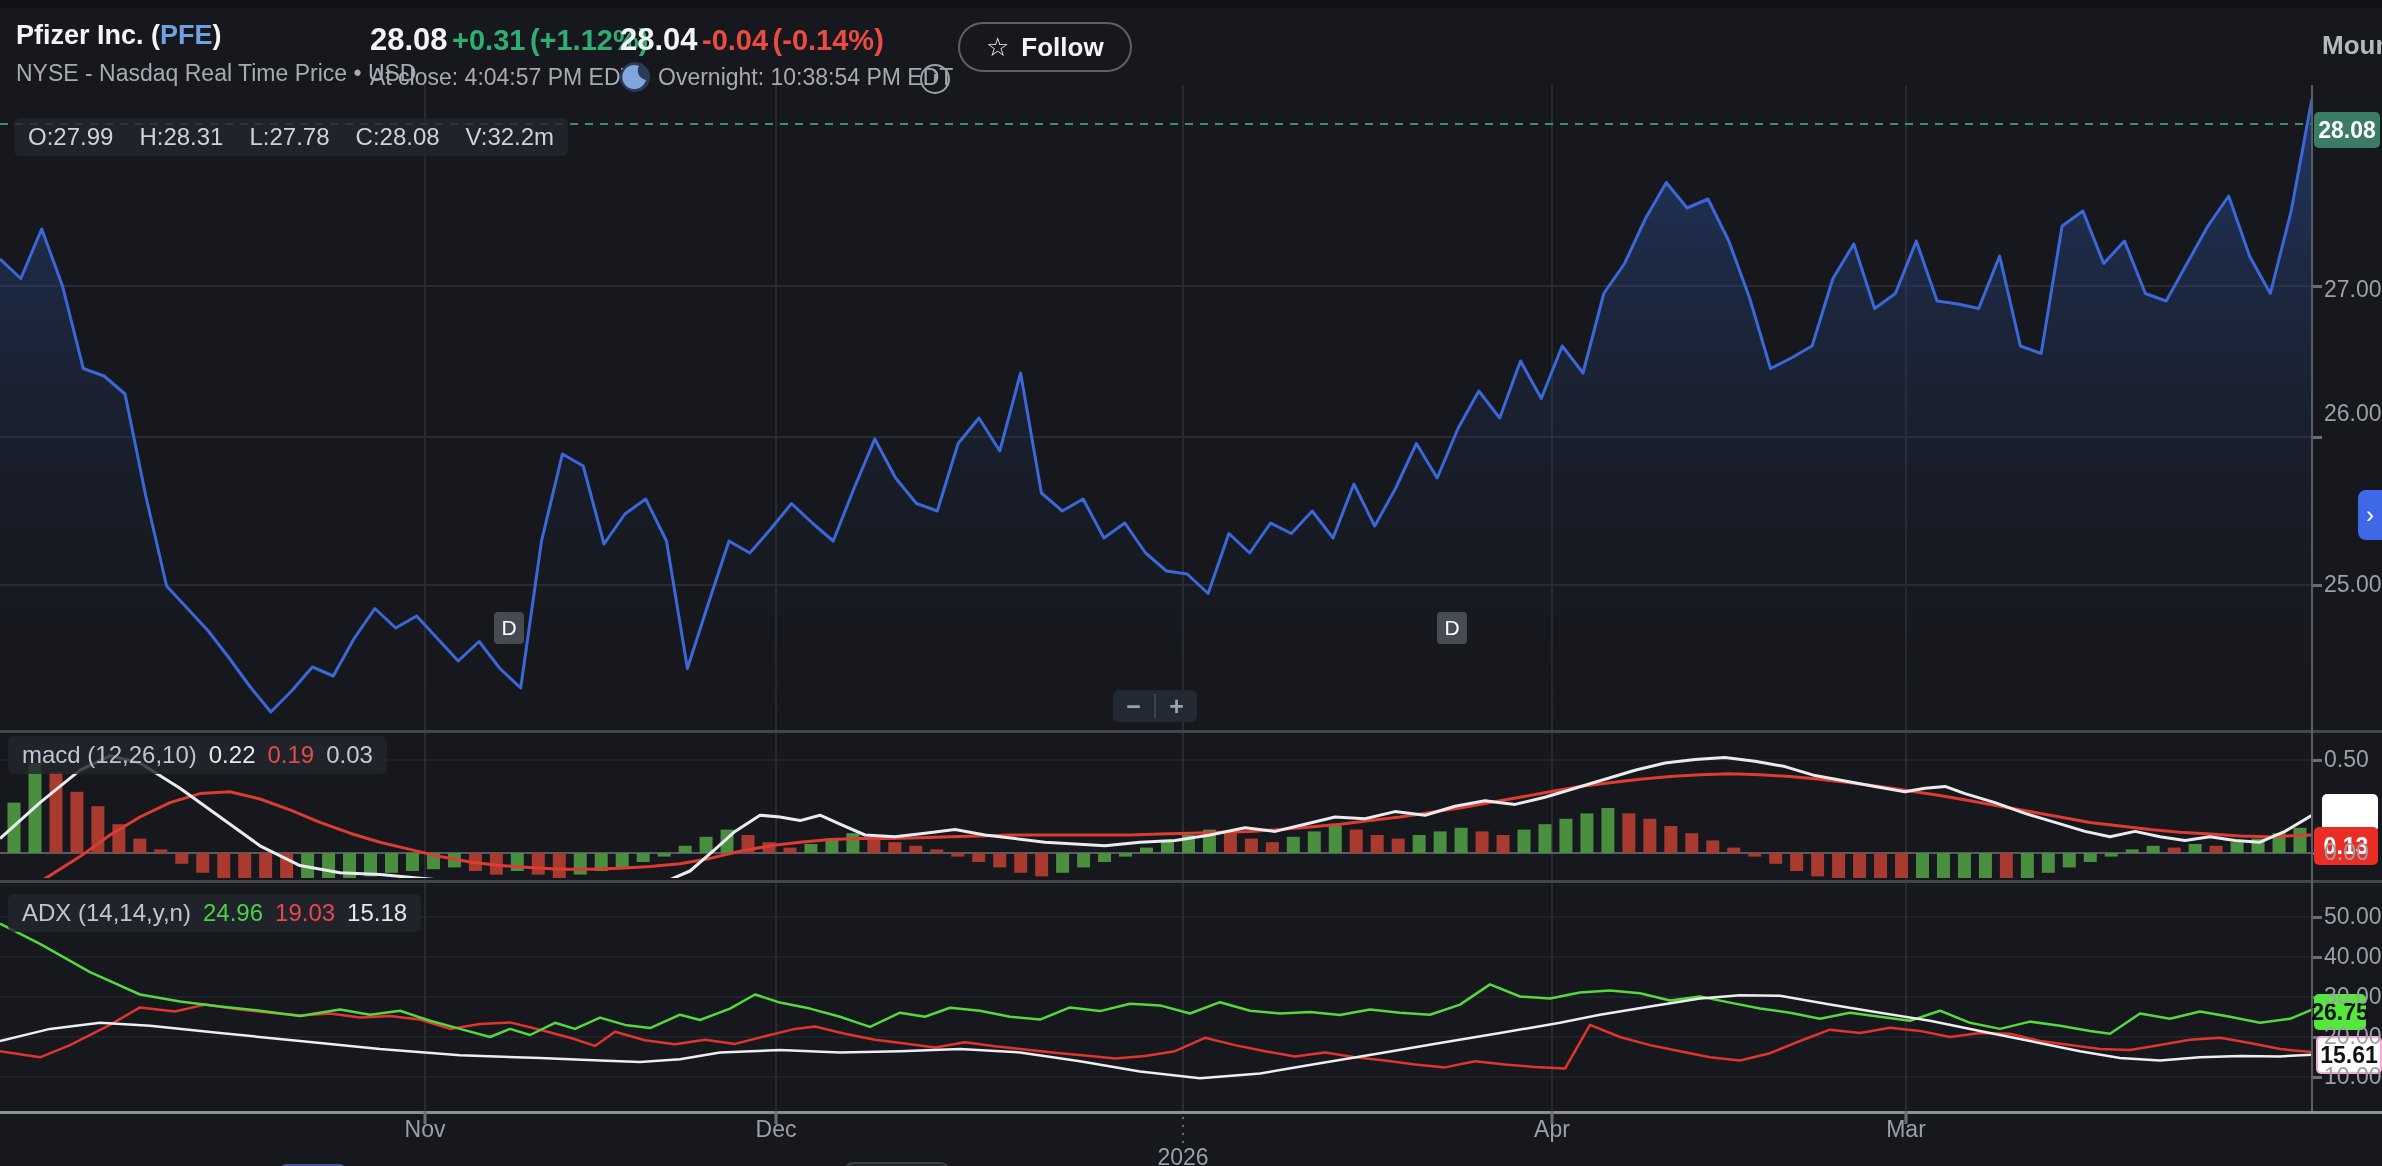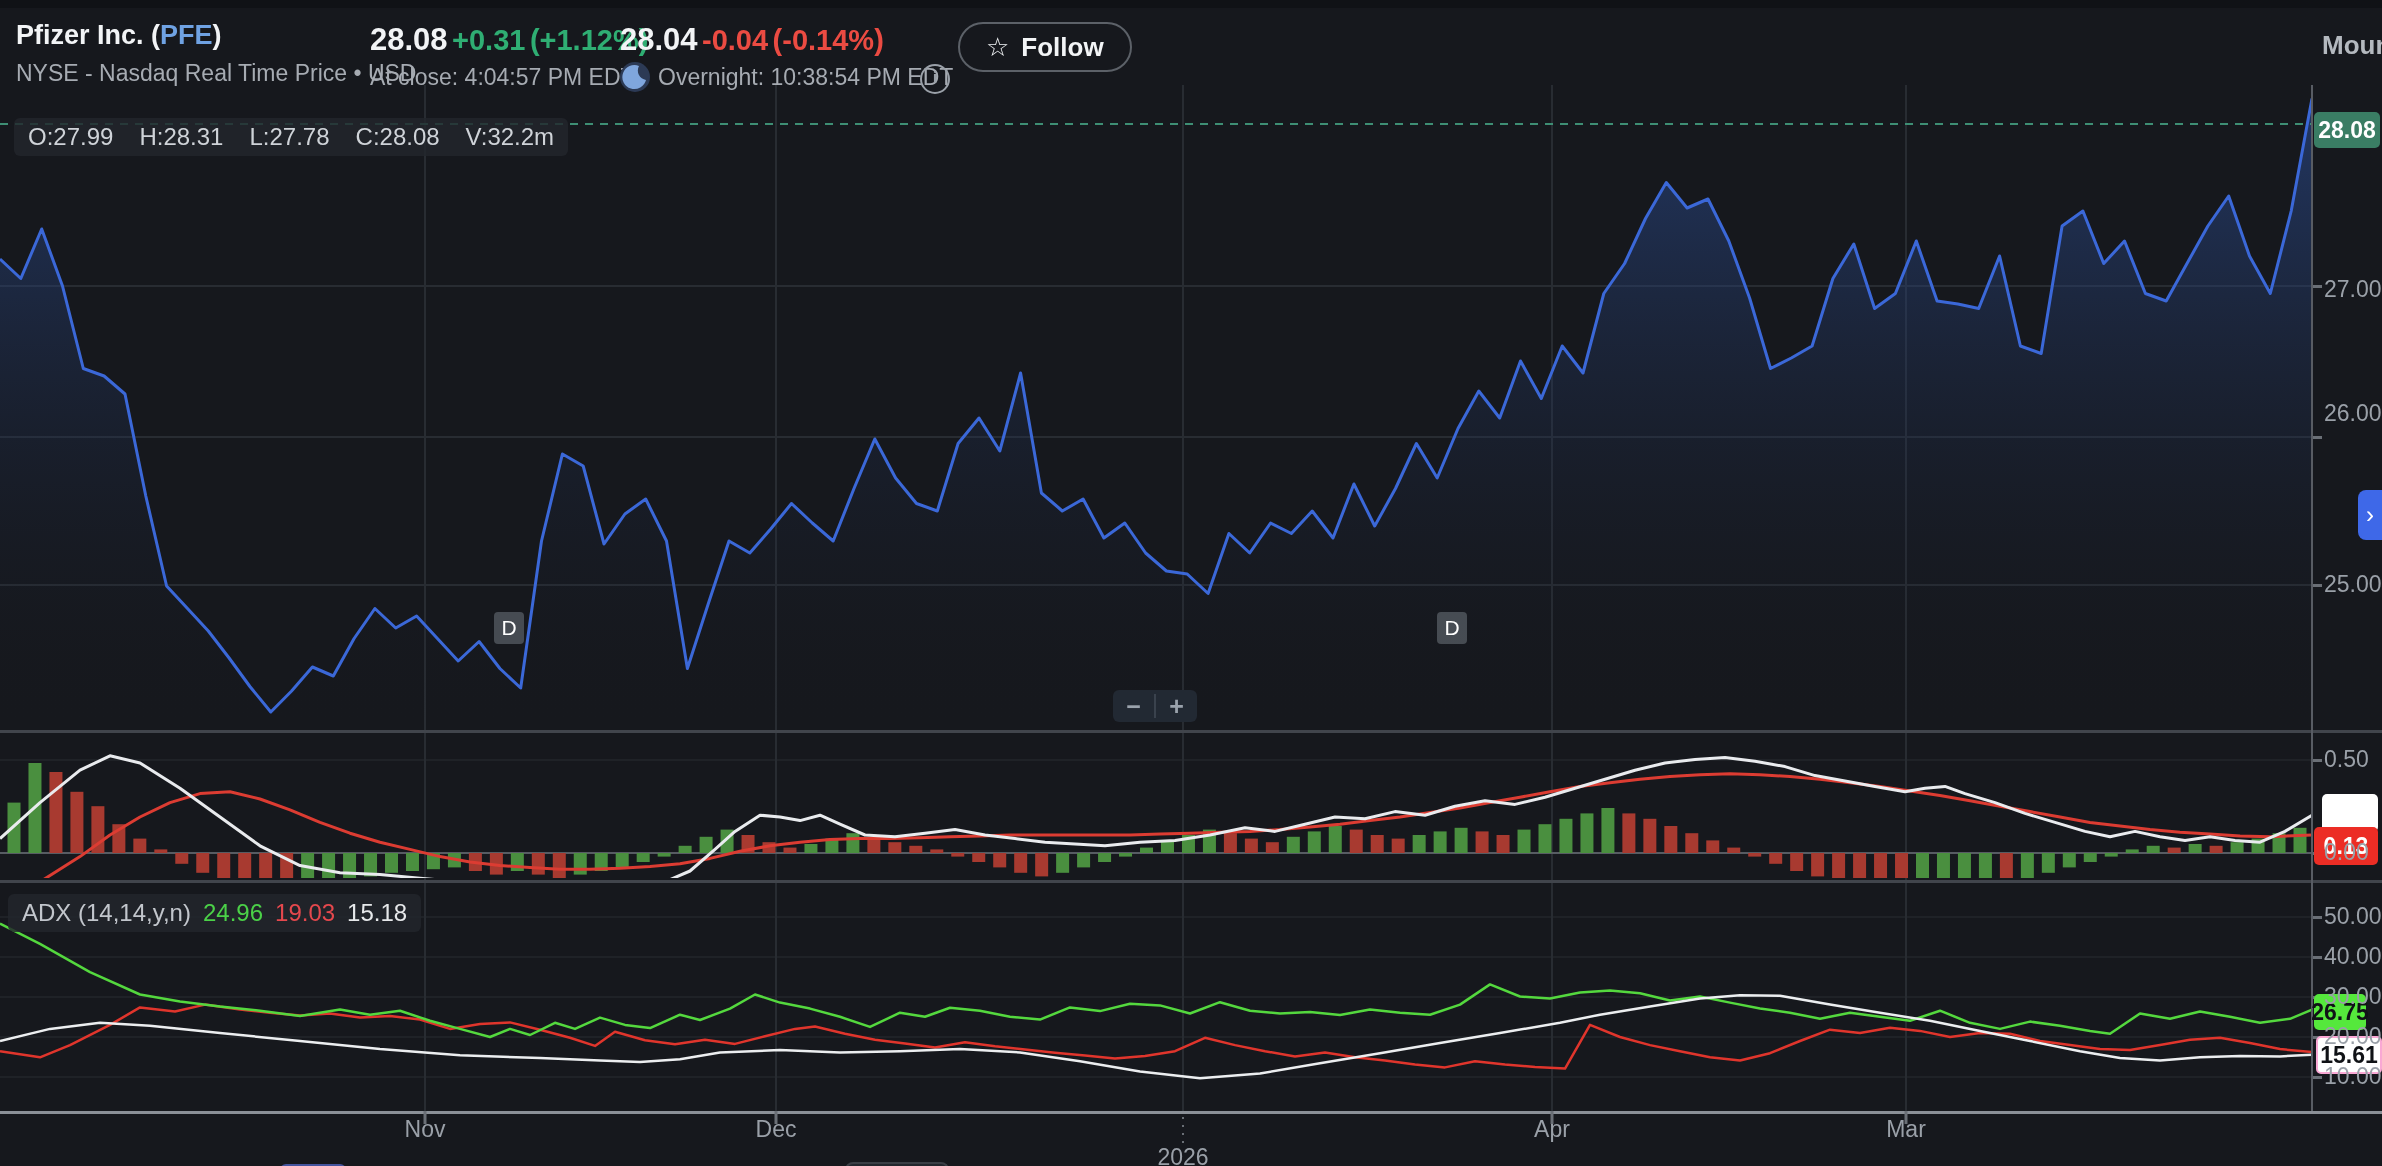--- a/index.html
+++ b/index.html
@@ -259,20 +259,26 @@
     </svg>
 
   <div class="abs pill" id="ohlc">
     <span>O:27.99</span>
     <span>H:28.31</span>
     <span>L:27.78</span>
     <span>C:28.08</span>
     <span>V:32.2m</span>
   </div>
 
+  <div class="abs pill" id="macd-label">
+    <span>macd (12,26,10)</span>
+    <span style="color:#e6e8ea">0.22</span>
+    <span style="color:#e5484d">0.19</span>
+    <span style="color:#c6cad0">0.03</span>
+  </div>
 
   <div class="abs pill" id="adx-label">
     <span>ADX (14,14,y,n)</span>
     <span style="color:#4bd148">24.96</span>
     <span style="color:#e5484d">19.03</span>
     <span style="color:#e6e8ea">15.18</span>
   </div>
 
   <div class="badge" style="left:2314px;top:104px;width:66px;height:36px;background:#3a7d64;color:#fff;">28.08</div>
   <div class="badge" style="left:2322px;top:786px;width:56px;height:38px;background:#ffffff;"></div>

